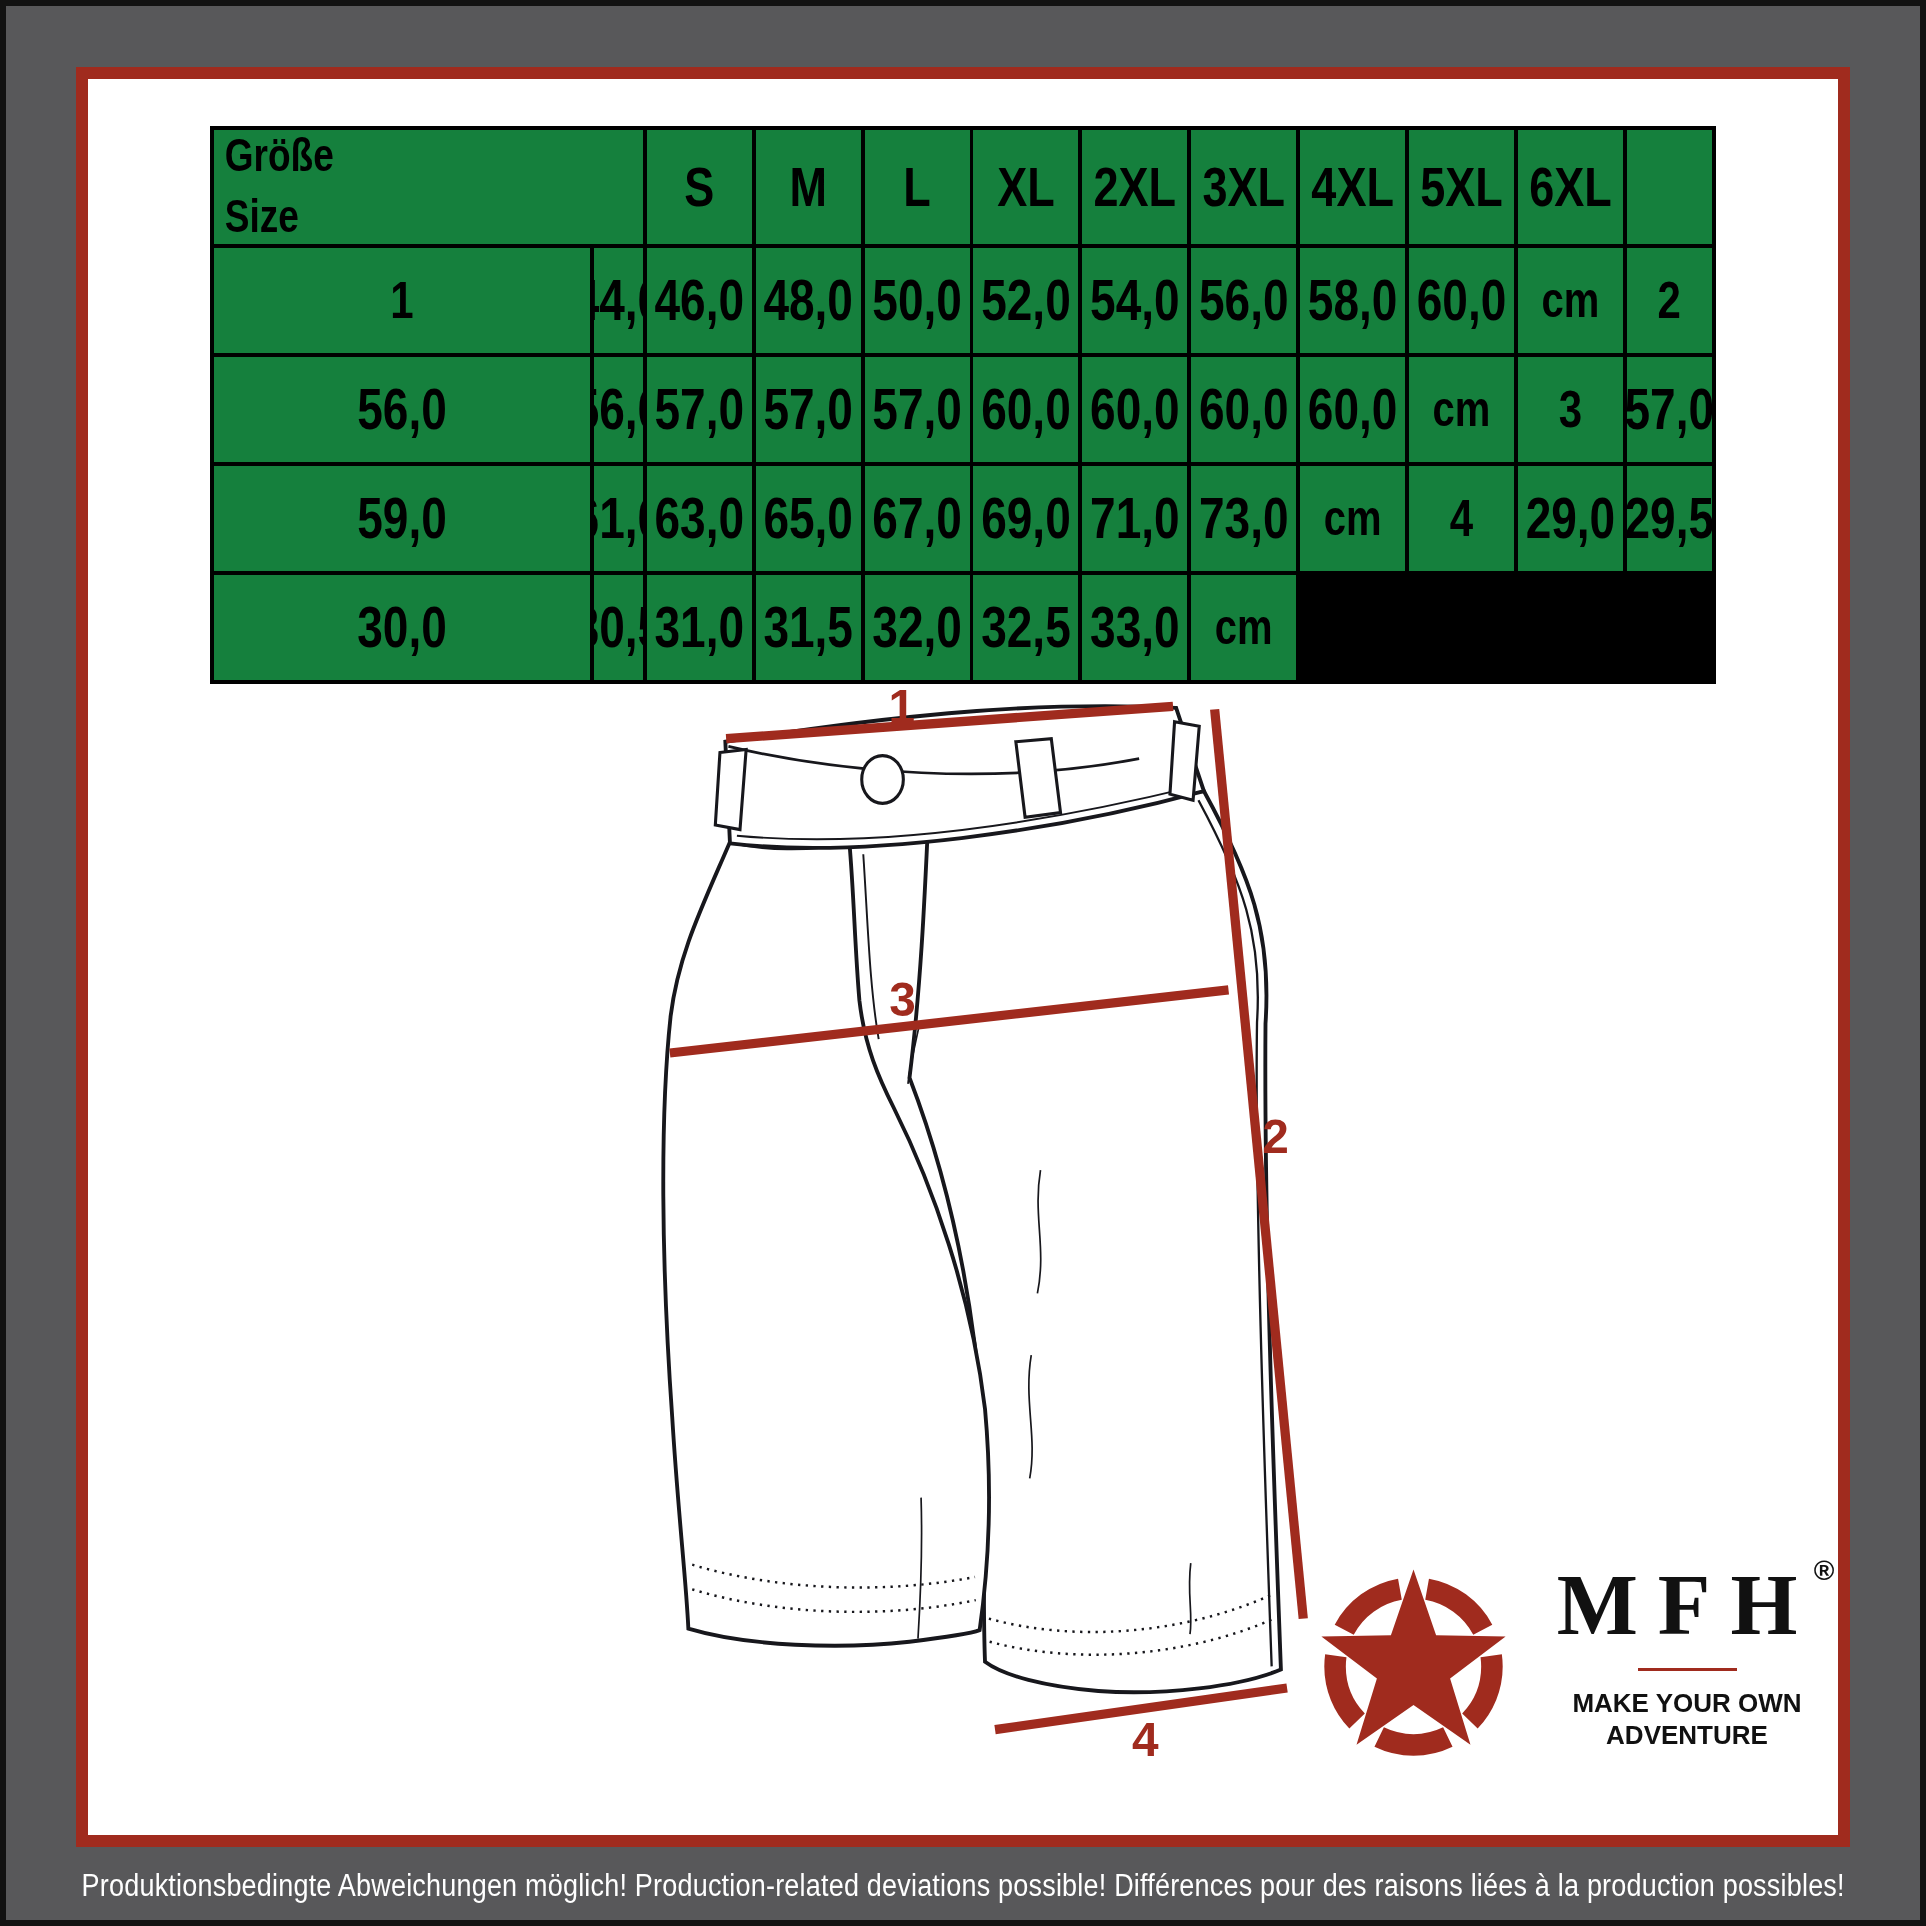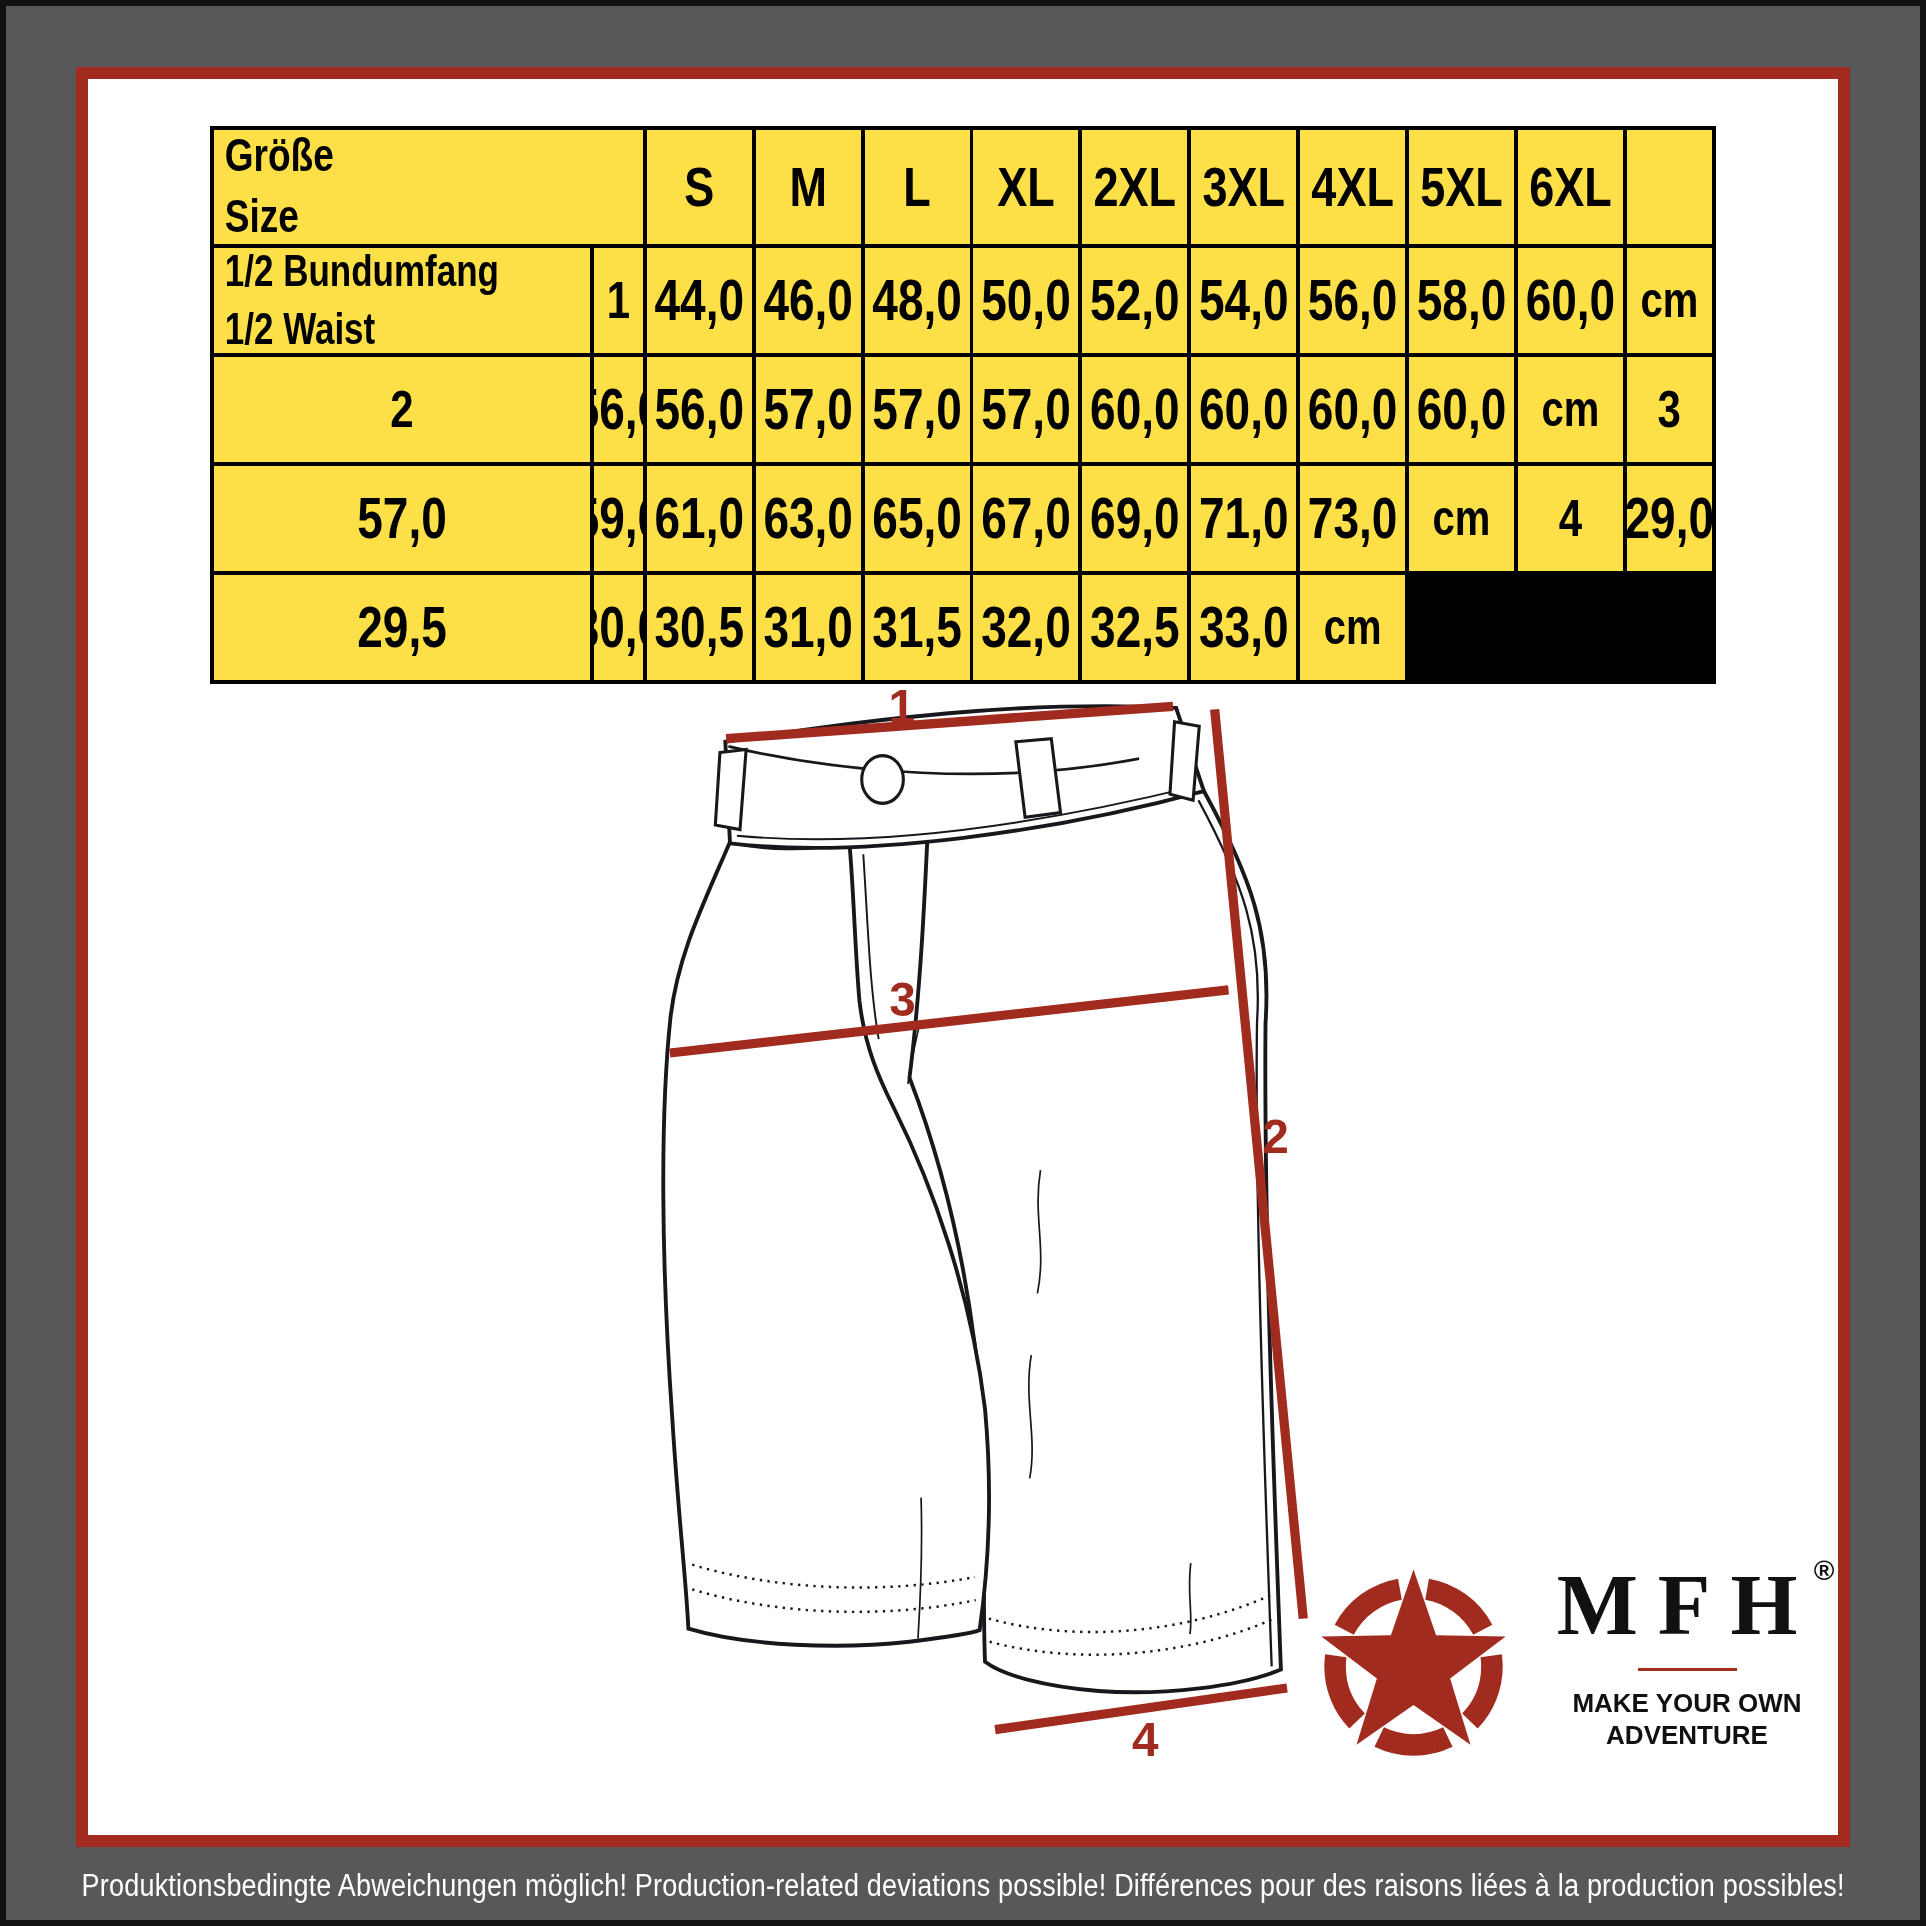--- a/index.html
+++ b/index.html
@@ -4,21 +4,21 @@
 <style>
   html,body{margin:0;padding:0;}
   body{width:1926px;height:1926px;position:relative;background:#121212;font-family:"Liberation Sans",sans-serif;}
   .gray-bg{position:absolute;left:6.2px;top:6.2px;width:1914px;height:1914px;background:#58585A;}
   .red-frame{position:absolute;left:76px;top:67px;width:1774px;height:1780px;box-sizing:border-box;border:12.3px solid #A02B1E;background:#ffffff;}
   
   .size-table{position:absolute;left:210px;top:126px;display:grid;
     grid-template-columns:376px 49px repeat(9,105px) 85px;
     grid-template-rows:114px 105px 105px 105px 105px;
     gap:3.9px;background:#000;border:4.6px solid #000;color:#000;font-weight:bold;}
-  .cell{background:#fde047;display:flex;align-items:center;justify-content:center;overflow:hidden;}
+  .cell{background:#15803d;display:flex;align-items:center;justify-content:center;overflow:hidden;}
   .cell > .tx{display:block;transform:scaleY(1.25);transform-origin:center center;white-space:nowrap;}
   .lblcell{justify-content:flex-start;padding-left:10.8px;}
   .lblcell > .tx{transform-origin:left center;}
   .two{display:flex;flex-direction:column;line-height:1.32;}
   .hlbl{grid-column:1 / span 2;}
   .hlbl .two{font-size:37px;}
   .rowlbl .two{font-size:35px;}
   .hsize{font-size:45px;}
   .ref{font-size:42px;}
   .val{font-size:46px;}
@@ -81,28 +81,20 @@
       <span class="tx hsize">4XL</span>
     </div>
   <div class="cell">
       <span class="tx hsize">5XL</span>
     </div>
   <div class="cell">
       <span class="tx hsize">6XL</span>
     </div>
   <div class="cell"></div>
 
-  <div class="cell lblcell rowlbl">
-    <span class="tx">
-        <span class="two">
-      <span>1/2 Bundumfang</span>
-      <span>1/2 Waist</span>
-    </span>
-      </span>
-  </div>
   <div class="cell">
       <span class="tx ref">1</span>
     </div>
   <div class="cell">
       <span class="tx val">44,0</span>
     </div>
   <div class="cell">
       <span class="tx val">46,0</span>
     </div>
   <div class="cell">

